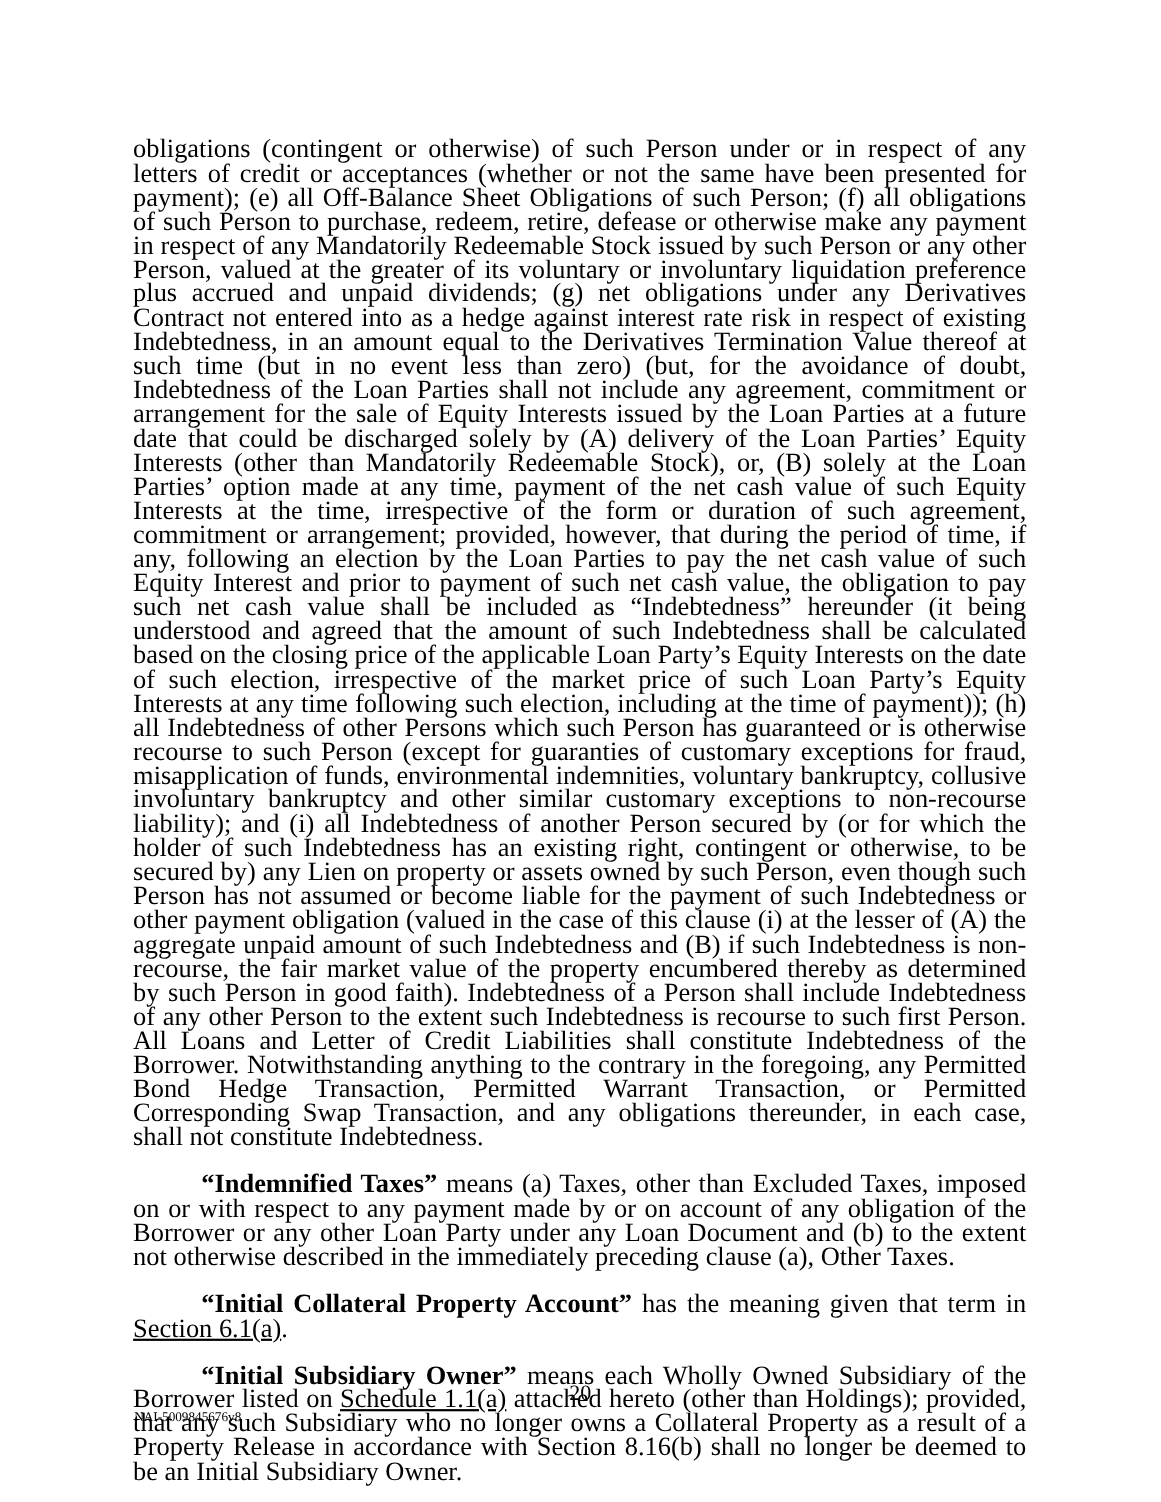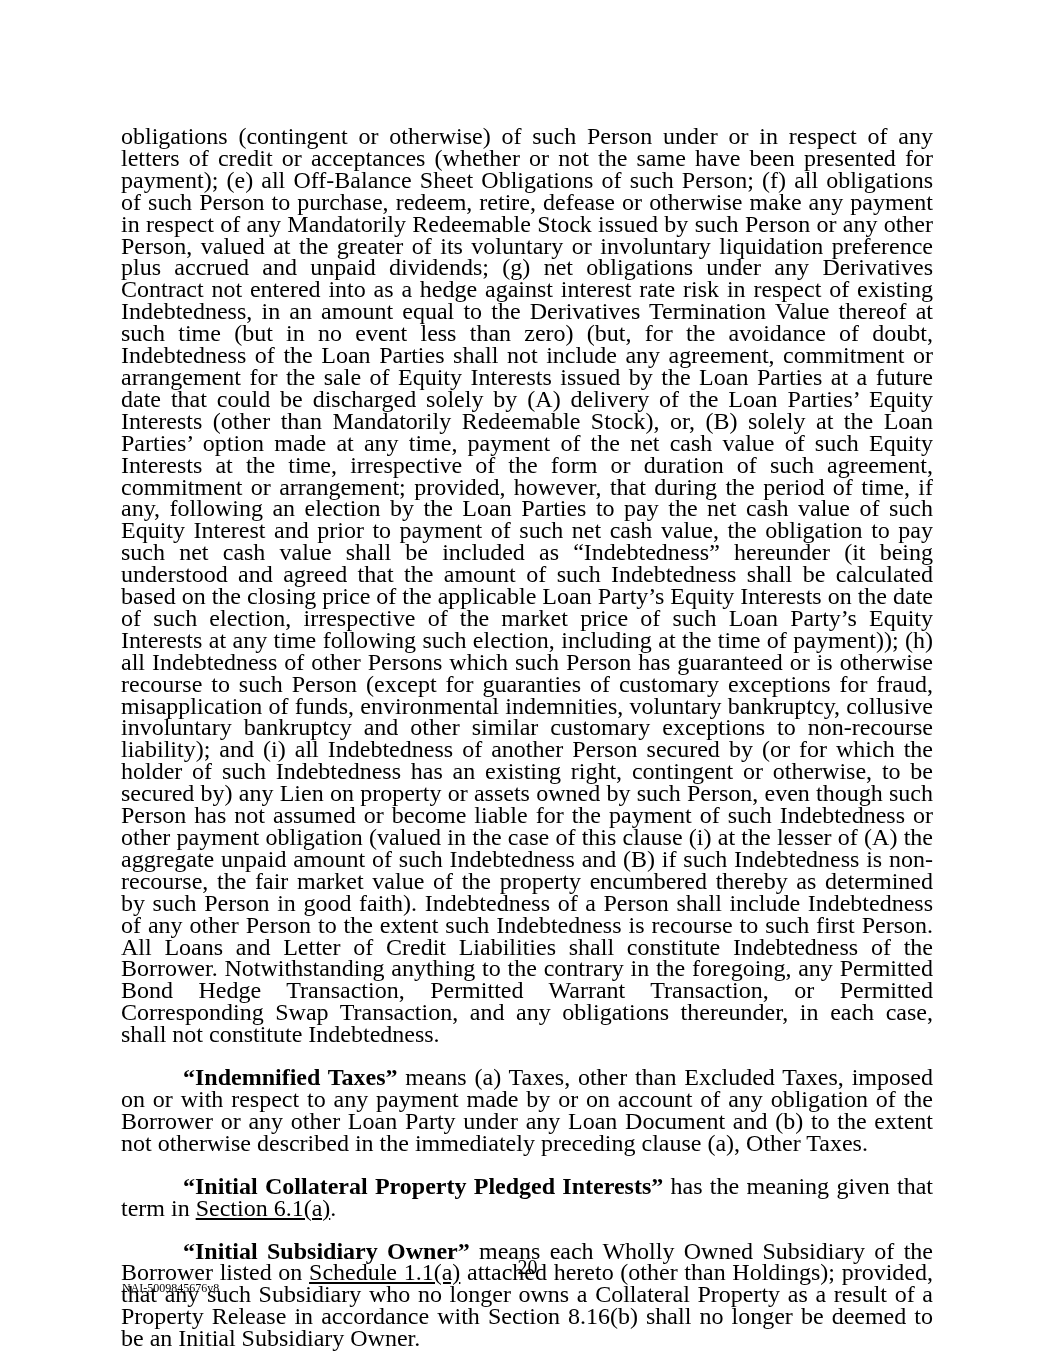--- a/index.html
+++ b/index.html
@@ -51,21 +51,21 @@
     line-height: 16px;
   }
 </style>
 </head>
 <body>
 
 <main>
   <section class="page-body">
       <p class="para"><span class="normal">obligations (contingent or otherwise) of such Person under or in respect of any letters of credit or acceptances (whether or not the same have been presented for payment); (e) all Off-Balance Sheet Obligations of such Person; (f) all obligations of such Person to purchase, redeem, retire, defease or otherwise make any payment in respect of any Mandatorily Redeemable Stock issued by such Person or any other Person, valued at the greater of its voluntary or involuntary liquidation preference plus accrued and unpaid dividends; (g) net obligations under any Derivatives Contract not entered into as a hedge against interest rate risk in respect of existing Indebtedness, in an amount equal to the Derivatives Termination Value thereof at such time (but in no event less than zero) (but, for the avoidance of doubt, Indebtedness of the Loan Parties shall not include any agreement, commitment or arrangement for the sale of Equity Interests issued by the Loan Parties at a future date that could be discharged solely by (A) delivery of the Loan Parties’ Equity Interests (other than Mandatorily Redeemable Stock), or, (B) solely at the Loan Parties’ option made at any time, payment of the net cash value of such Equity Interests at the time, irrespective of the form or duration of such agreement, commitment or arrangement; provided, however, that during the period of time, if any, following an election by the Loan Parties to pay the net cash value of such Equity Interest and prior to payment of such net cash value, the obligation to pay such net cash value shall be included as “Indebtedness” hereunder (it being understood and agreed that the amount of such Indebtedness shall be calculated based on the closing price of the applicable Loan Party’s Equity Interests on the date of such election, irrespective of the market price of such Loan Party’s Equity Interests at any time following such election, including at the time of payment)); (h) all Indebtedness of other Persons which such Person has guaranteed or is otherwise recourse to such Person (except for guaranties of customary exceptions for fraud, misapplication of funds, environmental indemnities, voluntary bankruptcy, collusive involuntary bankruptcy and other similar customary exceptions to non-recourse liability); and (i) all Indebtedness of another Person secured by (or for which the holder of such Indebtedness has an existing right, contingent or otherwise, to be secured by) any Lien on property or assets owned by such Person, even though such Person has not assumed or become liable for the payment of such Indebtedness or other payment obligation (valued in the case of this clause (i) at the lesser of (A) the aggregate unpaid amount of such Indebtedness and (B) if such Indebtedness is non-recourse, the fair market value of the property encumbered thereby as determined by such Person in good faith).  Indebtedness of a Person shall include Indebtedness of any other Person to the extent such Indebtedness is recourse to such first Person.  All Loans and Letter of Credit Liabilities shall constitute Indebtedness of the Borrower.  Notwithstanding anything to the contrary in the foregoing, any Permitted Bond Hedge Transaction, Permitted Warrant Transaction, or Permitted Corresponding Swap Transaction, and any obligations thereunder, in each case, shall not constitute Indebtedness.</span></p>
       <p class="para indent"><span class="bold">“Indemnified Taxes”</span><span class="normal"> means (a) Taxes, other than Excluded Taxes, imposed on or with respect to any payment made by or on account of any obligation of the Borrower or any other Loan Party under any Loan Document and (b) to the extent not otherwise described in the immediately preceding clause (a), Other Taxes.</span></p>
-      <p class="para indent"><span class="bold">“Initial Collateral Property Pledged Interests”</span><span class="normal"> has the meaning given that term in </span><span class="underline">Section 6.1(a)</span><span class="normal">.</span></p>
+      <p class="para indent"><span class="bold">“Initial Collateral Property Account”</span><span class="normal"> has the meaning given that term in </span><span class="underline">Section 6.1(a)</span><span class="normal">.</span></p>
       <p class="para indent"><span class="bold">“Initial Subsidiary Owner”</span><span class="normal"> means each Wholly Owned Subsidiary of the Borrower listed on </span><span class="underline">Schedule 1.1(a)</span><span class="normal"> attached hereto (other than Holdings); provided, that any such Subsidiary who no longer owns a Collateral Property as a result of a Property Release in accordance with Section 8.16(b) shall no longer be deemed to be an Initial Subsidiary Owner.</span></p>
       <p class="para indent"><span class="bold">“Transaction Property”</span><span class="normal"> has the meaning given that term in Section 7.1.(t).</span></p>
     </section>
 
   <div class="page-number">20</div>
 
   <div class="footer-code">NAI-5009845676v8</div>
 </main>
 
 </body></html>

